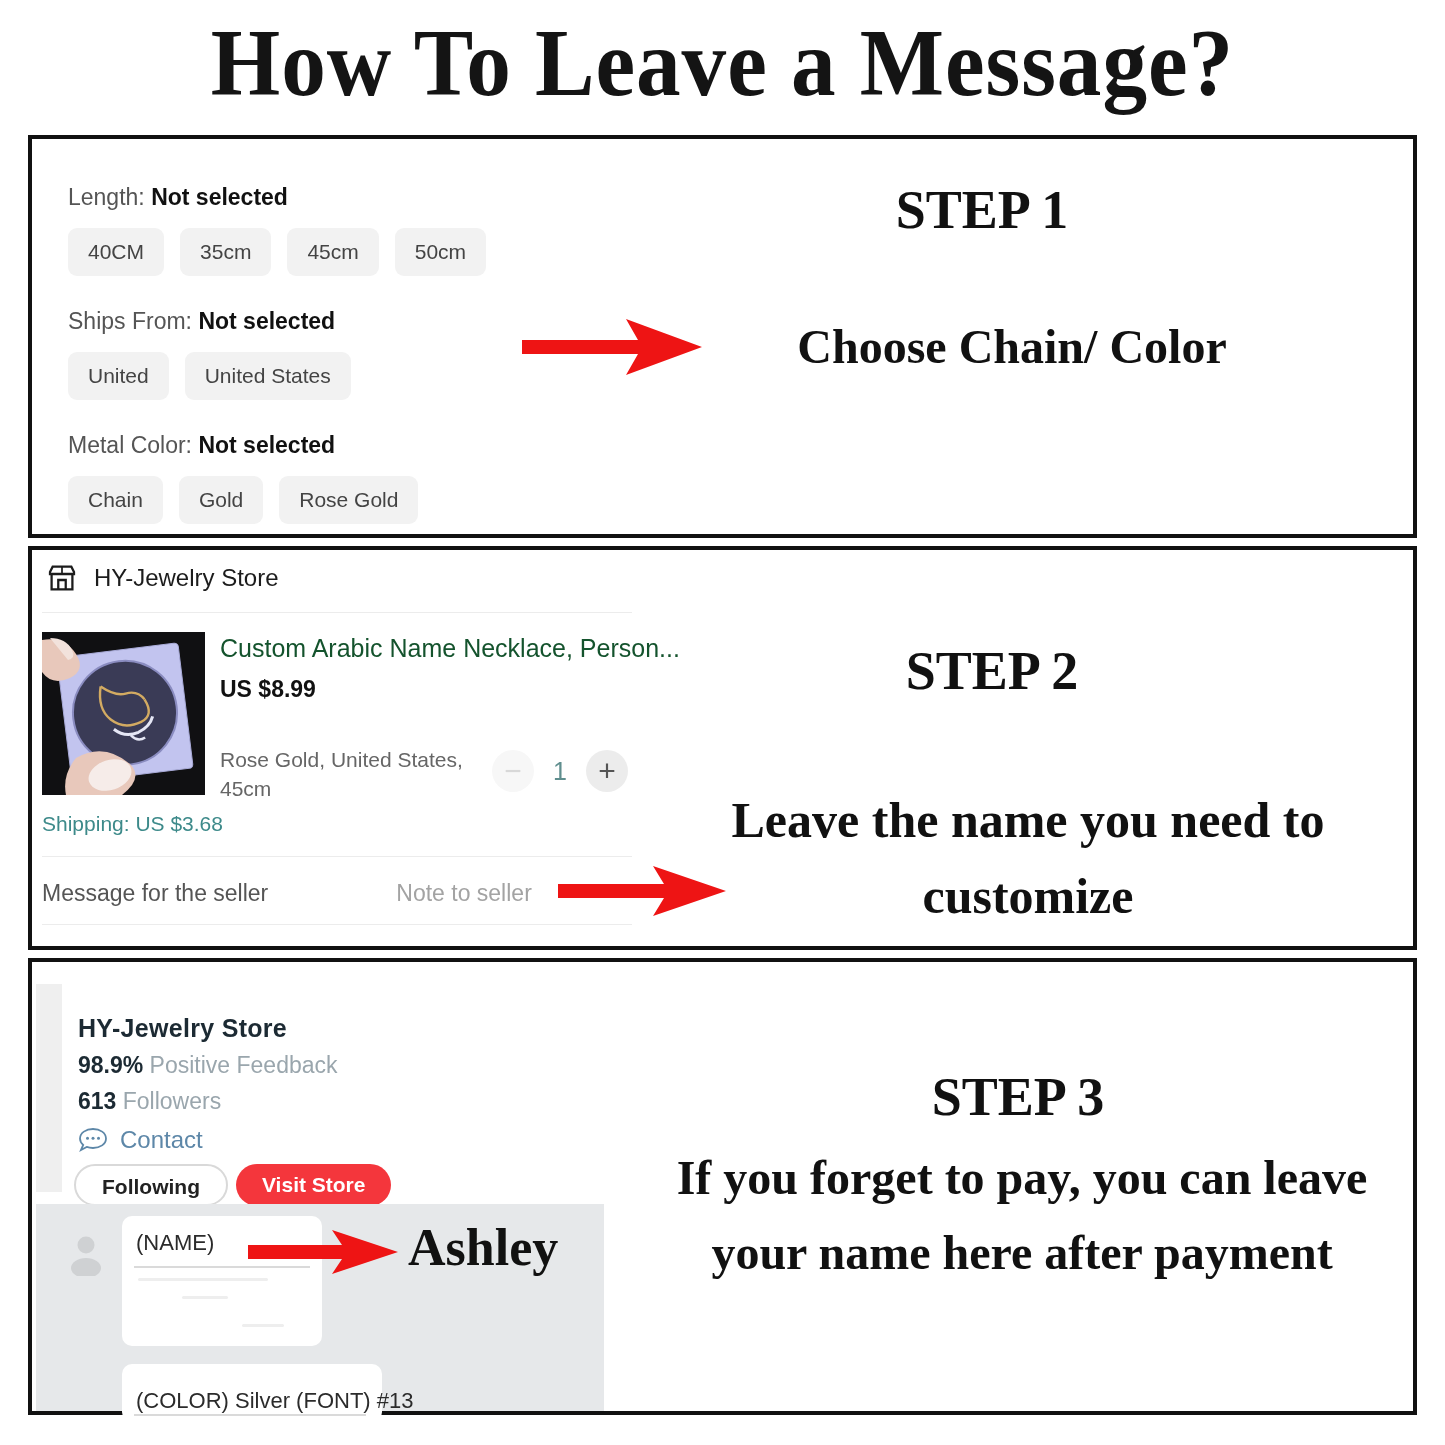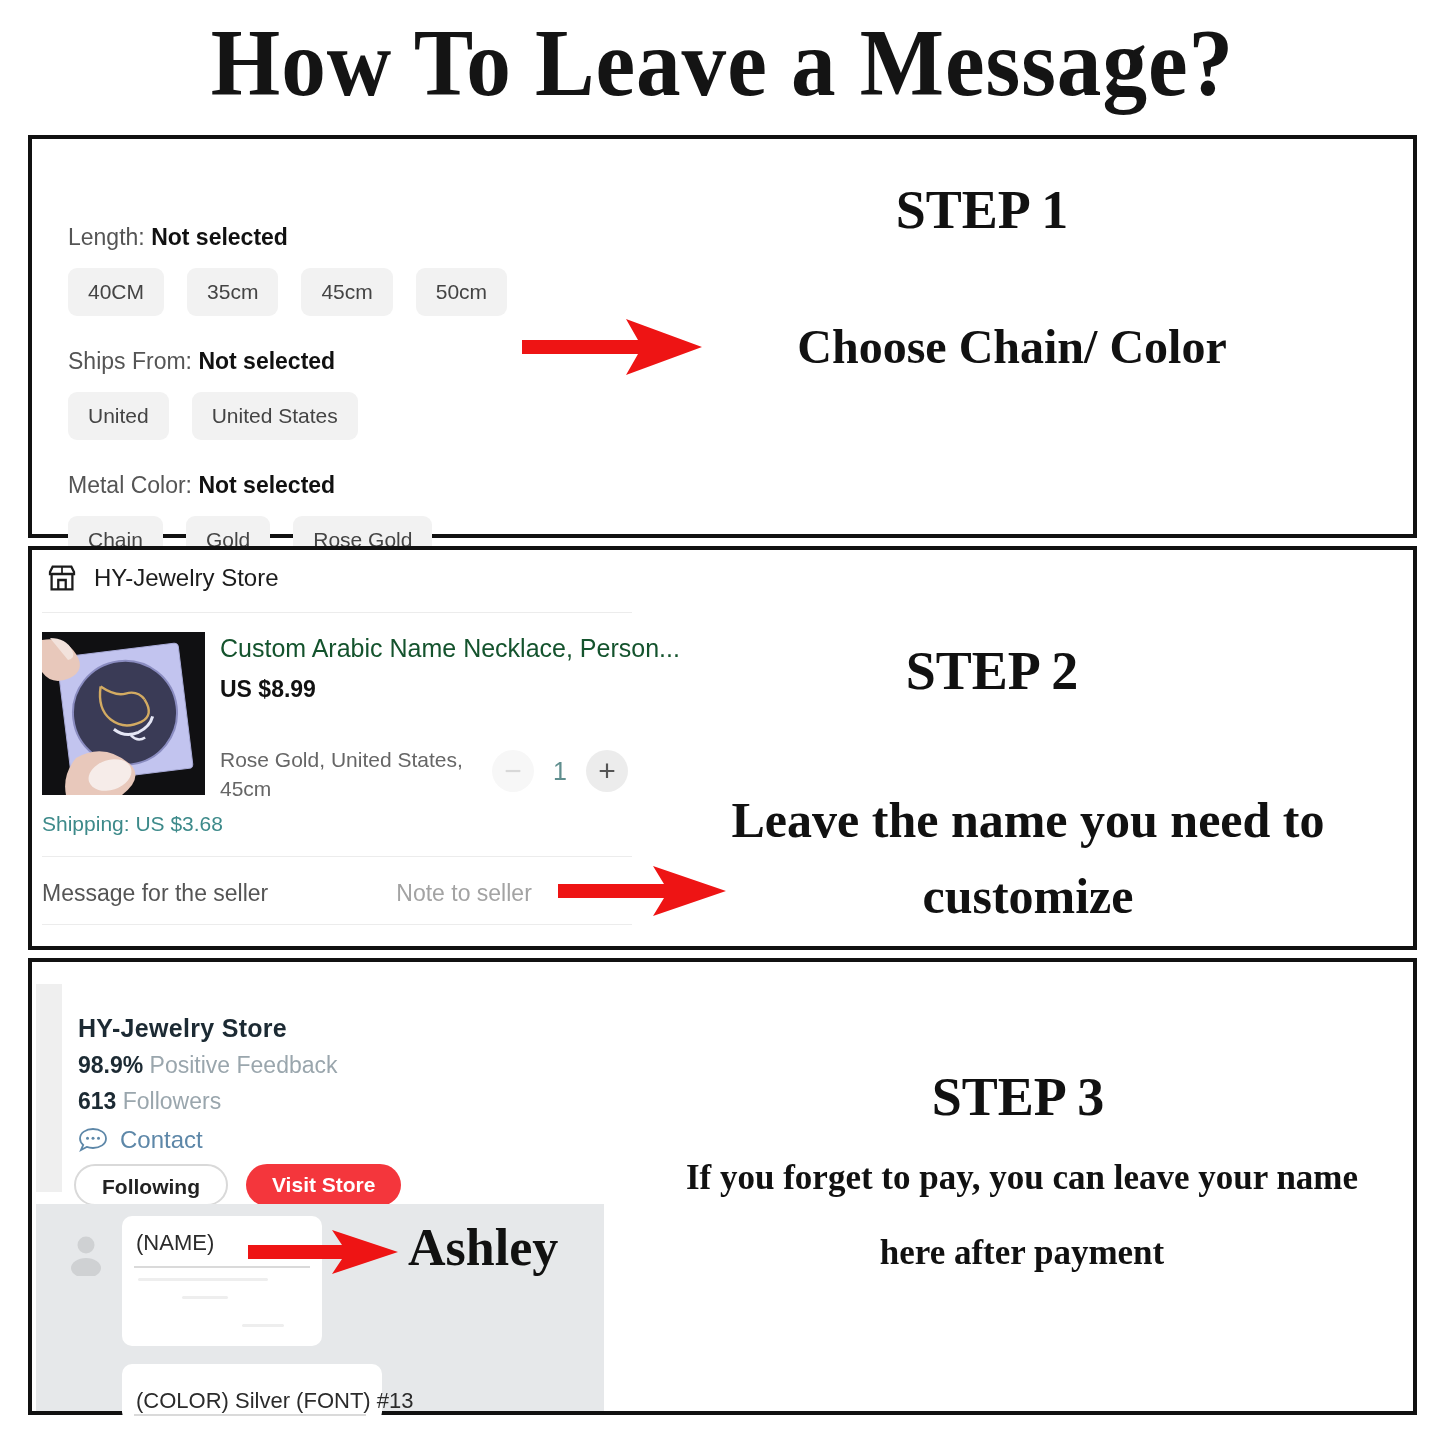--- a/index.html
+++ b/index.html
@@ -31,23 +31,23 @@
     position:absolute;font-family:"Liberation Serif",serif;font-weight:bold;
     color:#111;text-align:center;
   }
 
   
   .arrow{position:absolute;}
   .arrow svg{display:block;width:100%;height:100%;}
 
   
   .optgroup{position:absolute;left:36px;}
-  .optlabel{font-size:23px;color:#555;white-space:nowrap;line-height:28px;margin-top:40px;}
+  .optlabel{font-size:23px;color:#555;white-space:nowrap;line-height:28px;}
   .optlabel b{color:#111;font-weight:bold;}
-  .chips{display:flex;gap:23px;margin-top:17px;justify-content:flex-end;}
+  .chips{display:flex;gap:16px;margin-top:17px;justify-content:flex-end;}
   .chip{
     background:#f2f2f2;border-radius:9px;
     font-size:21px;color:#444;
     padding:0 20px;height:48px;line-height:48px;
     white-space:nowrap;text-align:center;
   }
 
   
   .storerow{position:absolute;left:14px;top:12px;display:flex;align-items:center;gap:16px;}
   .shopicon{width:32px;height:32px;display:block;}
@@ -71,21 +71,21 @@
   .msgrow{position:absolute;left:10px;top:330px;display:flex;align-items:center;}
   .msglabel{font-size:23px;color:#555;}
   .msgph{font-size:23px;color:#a3a3a3;margin-left:128px;}
 
   
   .graystrip{position:absolute;background:#efefef;}
   .sp-name{position:absolute;font-size:25px;font-weight:bold;color:#1c2a33;letter-spacing:.3px;}
   .sp-line{position:absolute;font-size:23px;color:#9aa6ad;white-space:nowrap;}
   .sp-line b{color:#1c2a33;font-weight:bold;}
   .sp-contact{position:absolute;display:flex;align-items:center;gap:12px;color:#5d87a8;font-size:24px;}
-  .sp-btns{position:absolute;display:flex;align-items:center;gap:18px;}
+  .sp-btns{position:absolute;display:flex;align-items:center;gap:8px;}
   .pill{border-radius:24px;height:42px;line-height:42px;padding:0 26px;font-size:21px;font-weight:bold;white-space:nowrap;text-align:center;}
   .pill-following{background:#fff;border:2px solid #d9d9d9;color:#222;box-sizing:border-box;}
   .pill-visit{background:#f4363c;color:#fff;}
 
   .chatwrap{position:absolute;background:#e6e8ea;}
   .avatar{position:absolute;width:44px;height:44px;}
   .bubble{position:absolute;background:#fff;border-radius:10px;}
   .bubble-txt{position:absolute;font-size:22px;color:#2b2b2b;white-space:nowrap;}
   .bubble-uline{position:absolute;height:2px;background:#dadada;}
   .faint{position:absolute;height:3px;background:#eeeeee;border-radius:2px;}
@@ -264,16 +264,16 @@
     </div>
 
     <div class="arrow" style="left:216px;top:266px;width:150px;height:48px;">
       <svg viewBox="0 0 150 48" preserveAspectRatio="none">
         <polygon points="0,17 94,17 84,2 150,24 84,46 94,31 0,31" fill="#ee1414"></polygon>
       </svg>
     </div>
     <div class="stepnum" style="left:376px;top:256px;width:260px;font-size:52px;text-align:left;">Ashley</div>
 
     <div class="stepnum" style="left:636px;top:104px;width:700px;font-size:54px;">STEP 3</div>
-    <div class="steptext" style="left:640px;top:178px;width:700px;font-size:35px;line-height:75px;">If you forget to pay, you can leave your name here after payment</div>
+    <div class="steptext" style="left:640px;top:178px;width:700px;font-size:48px;line-height:75px;">If you forget to pay, you can leave your name here after payment</div>
   </div>
 
 </div>
 
 </body></html>

